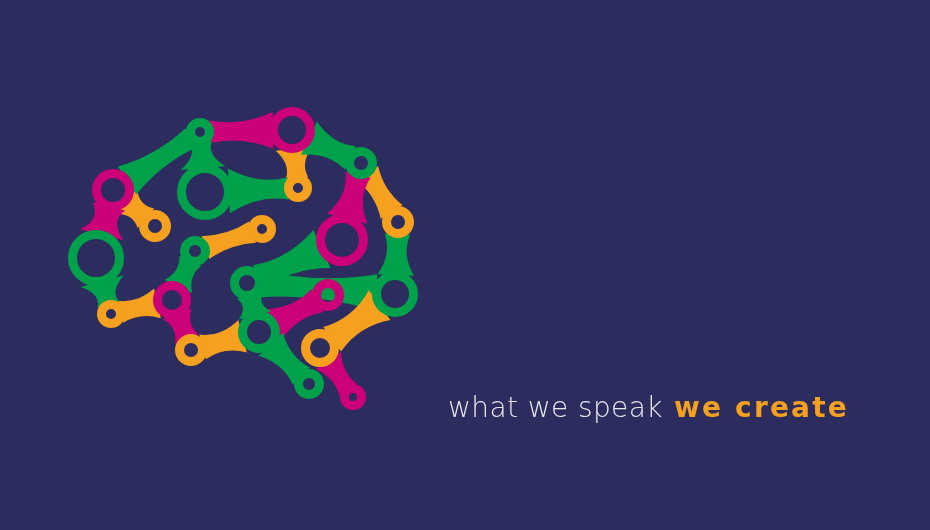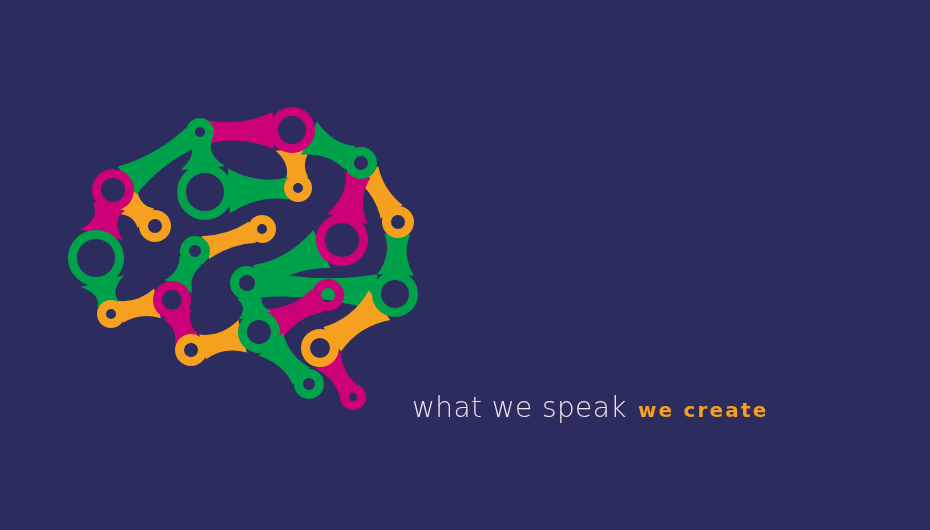--- a/index.html
+++ b/index.html
@@ -21,37 +21,37 @@
   }
   #brain-logo {
     position: absolute;
     left: 55px;
     top: 95px;
     width: 380px;
     height: 340px;
   }
   #tagline {
     position: absolute;
-    left: 412px;
+    left: 448px;
     top: 391px;
     height: 34px;
     display: flex;
     align-items: baseline;
     white-space: pre;
   }
   .tag-light {
     font-family: "DejaVu Sans", "Liberation Sans", sans-serif;
     font-size: 28px;
     font-weight: 300;
     letter-spacing: 0.4px;
     color: #E8E8F0;
   }
   .tag-strong {
     font-family: "DejaVu Sans", "Liberation Sans", sans-serif;
-    font-size: 20px;
+    font-size: 28px;
     font-weight: 700;
     letter-spacing: 2.2px;
     color: #F5A01E;
   }
   .tag-space { display: inline-block; width: 11px; }
 </style>
 </head>
 <body>
 
 <div id="splash">

